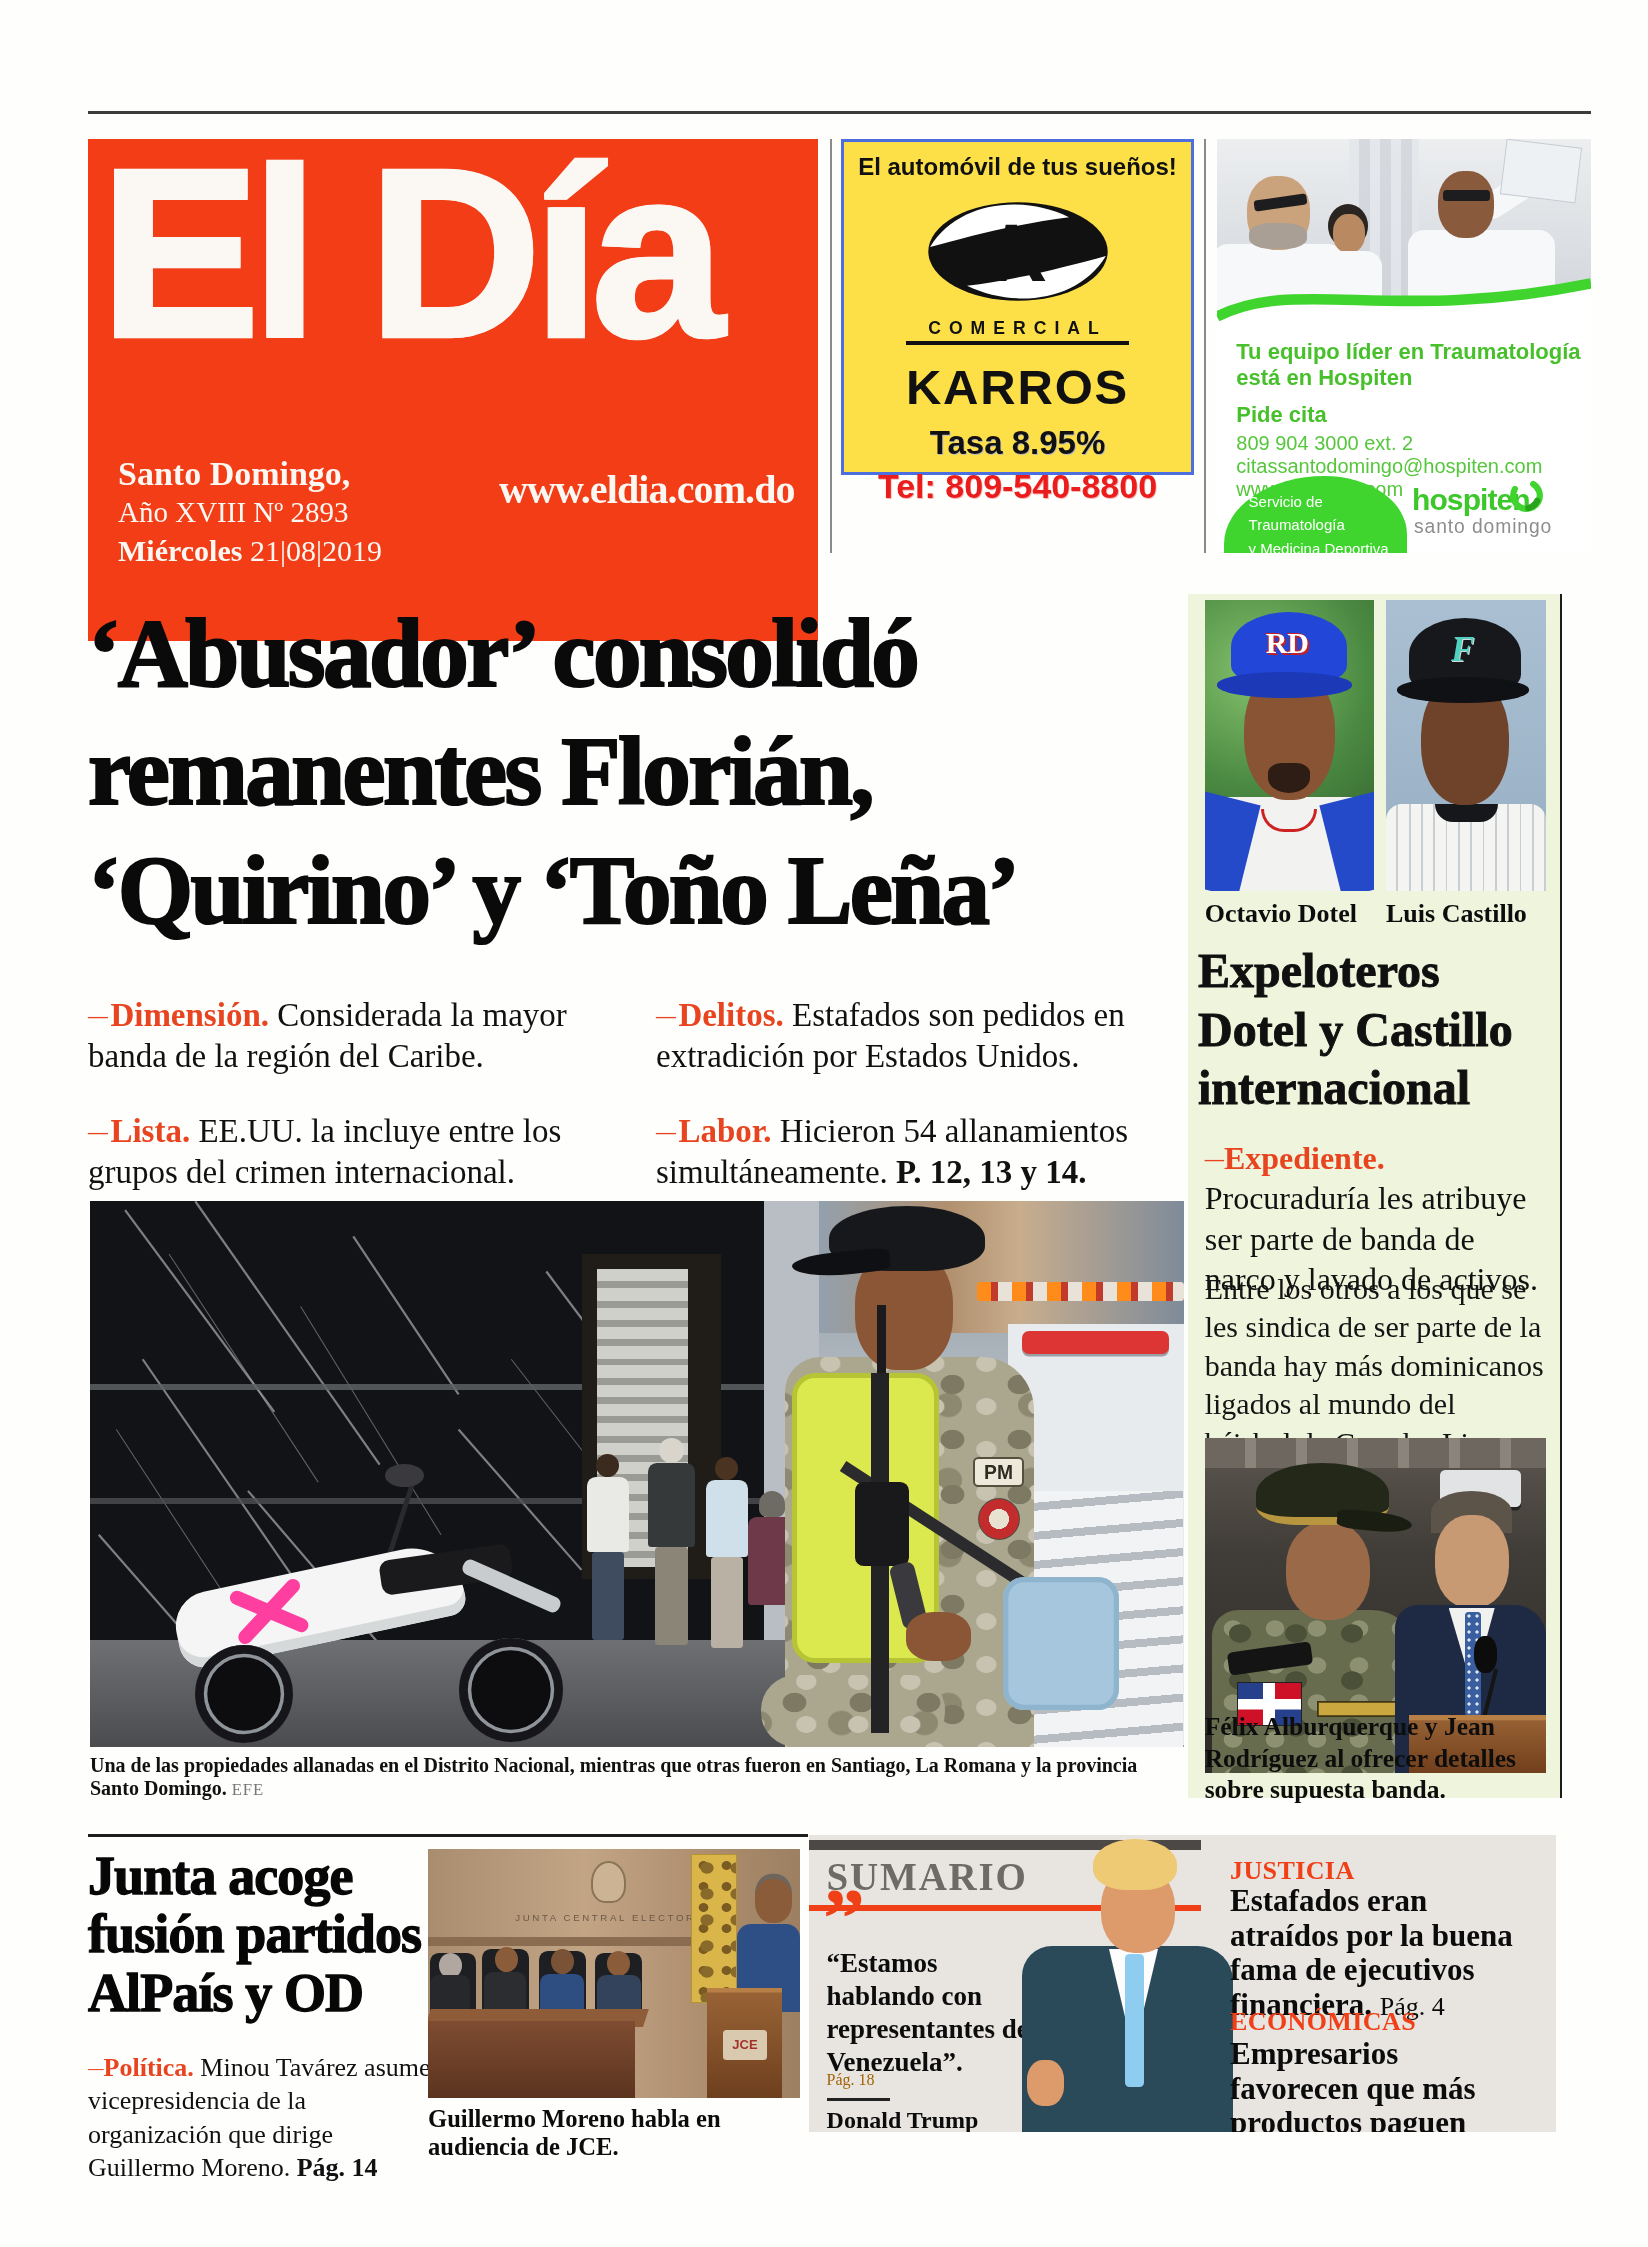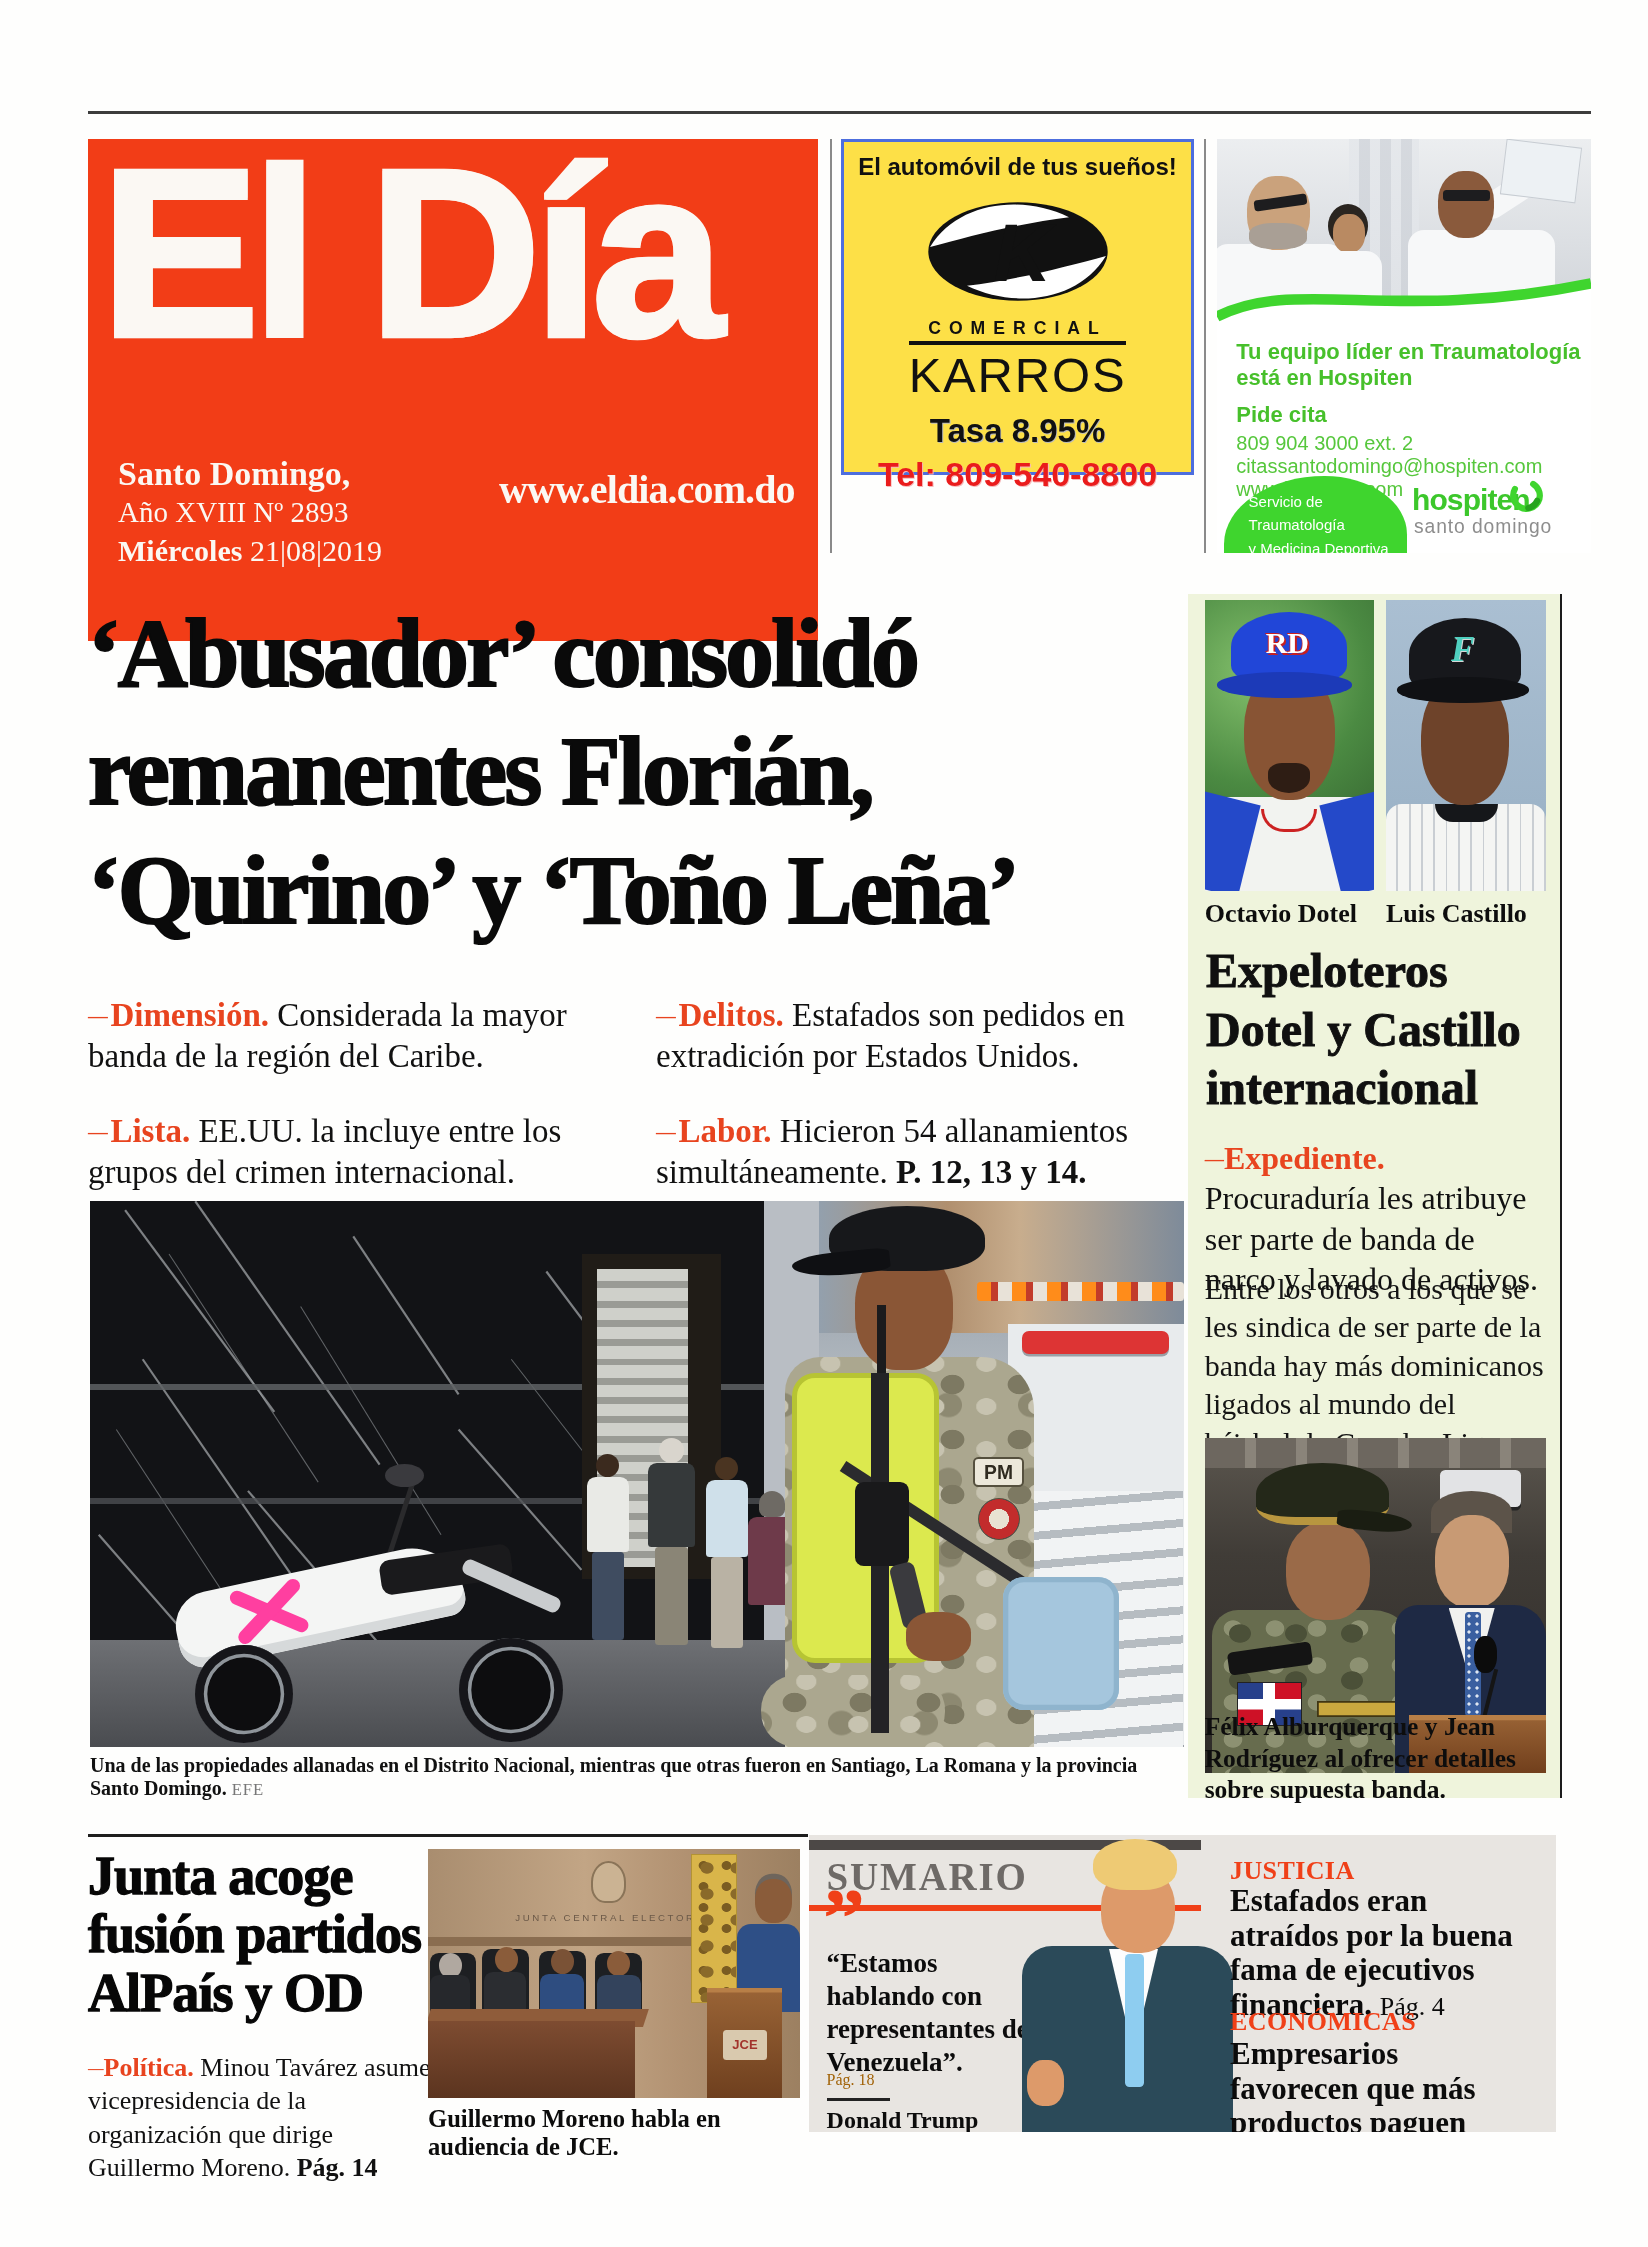--- a/index.html
+++ b/index.html
@@ -20,21 +20,21 @@
   .site{left:411px;top:327px;font-weight:700;font-size:40px;letter-spacing:-0.9px;}
 
   
   .vdiv{top:139px;width:1.8px;height:414px;background:#8a8a8a;}
 
   
   .karros{left:841px;top:139px;width:353px;height:336px;background:#fde047;border:3.5px solid #4d6ede;box-sizing:border-box;text-align:center;font-family:"Liberation Sans",sans-serif;}
   .k-tag{margin-top:10.5px;font-weight:700;font-size:24px;color:#111;}
   .k-logo{margin:1.8px auto 0 auto;display:block;}
   .k-comercial{font-weight:700;font-size:17.6px;letter-spacing:8px;color:#111;margin-top:-3.5px;}
-  .k-brand{display:inline-block;border-top:4.4px solid #111;padding-top:6px;margin-top:1.8px;font-weight:400;font-size:49px;letter-spacing:1.8px;color:#111;line-height:1;}
+  .k-brand{display:inline-block;border-top:4.4px solid #111;padding-top:18px;margin-top:1.8px;font-weight:700;font-size:49px;letter-spacing:1.8px;color:#111;line-height:1;}
   .k-rate{font-weight:700;font-size:33px;color:#111;margin-top:12.3px;text-shadow:0.9px 0.9px 0 #bbb;}
   .k-tel{font-weight:700;font-size:34px;color:#ea1c1c;margin-top:5.3px;text-shadow:0.9px 0.9px 0 #f6b9b9;}
 
   
   .hospiten{left:1217px;top:139px;width:374px;height:414px;background:#fff;font-family:"Liberation Sans",sans-serif;overflow:hidden;}
   .h-photo{left:0;top:0;width:374px;height:186px;background:linear-gradient(180deg,#eceef0 0%,#dcdfe3 55%,#cfd3d8 100%);overflow:hidden;}
   .h-curtain{left:132px;top:0;width:70px;height:186px;background:repeating-linear-gradient(90deg,#e3e6ea 0 10.5px,#d0d4da 10.5px 21px);opacity:.8;}
   .doc{position:absolute;}
   .coat{background:#f7f8f9;border-radius:16px 16px 0 0;}
   .h-wave{left:0;top:132px;width:374px;height:58px;}
@@ -101,21 +101,21 @@
 
   .lead-caption{left:90px;top:1754px;width:1094px;font-weight:700;font-size:20px;color:#111;}
   .lead-caption .credit{font-weight:400;font-size:16.7px;color:#777;letter-spacing:0.9px;}
 
   
   .sidebar{left:1188px;top:594px;width:372px;height:1204px;background:#eff4dc;border-right:2.6px solid #1c1c1c;}
   .pphoto{position:absolute;top:6.1px;height:291px;overflow:hidden;}
   .pp1{left:16.7px;width:169px;}
   .pp2{left:198px;width:160px;}
   .pcap{position:absolute;top:305px;font-weight:700;font-size:26px;color:#0d0d0d;}
-  .sb-headline{left:18px;top:348px;width:342px;font-weight:700;font-size:48px;line-height:1.22;color:#101010;-webkit-text-stroke:0.9px #101010;}
+  .sb-headline{left:10px;top:348px;width:342px;font-weight:700;font-size:48px;line-height:1.22;color:#101010;-webkit-text-stroke:0.9px #101010;}
   .sb-deck{left:16.7px;top:544px;width:344px;font-size:32px;line-height:1.26;color:#111;}
   .sb-deck .kdash{color:#e8441f;font-weight:700;font-size:.6em;position:relative;top:-4.4px;}
   .sb-deck .klabel{color:#e8441f;font-weight:700;}
   .sb-body{left:16.7px;top:676px;width:344px;font-size:30px;line-height:1.28;color:#141414;}
   .sb-body b{font-weight:700;}
   .felix{left:16.7px;top:844px;width:341px;height:335px;background:linear-gradient(180deg,#5c574f 0%,#403c37 35%,#2d2a27 100%);overflow:hidden;}
   .sb-photo-caption{left:16.7px;top:1117px;width:344px;font-weight:700;font-size:25.5px;line-height:1.24;color:#0d0d0d;}
 
   
   .dotel-bg{left:0;top:0;width:100%;height:100%;background:radial-gradient(circle at 30% 25%,#84c06c 0%,#4b8a42 45%,#2c5429 100%);}

